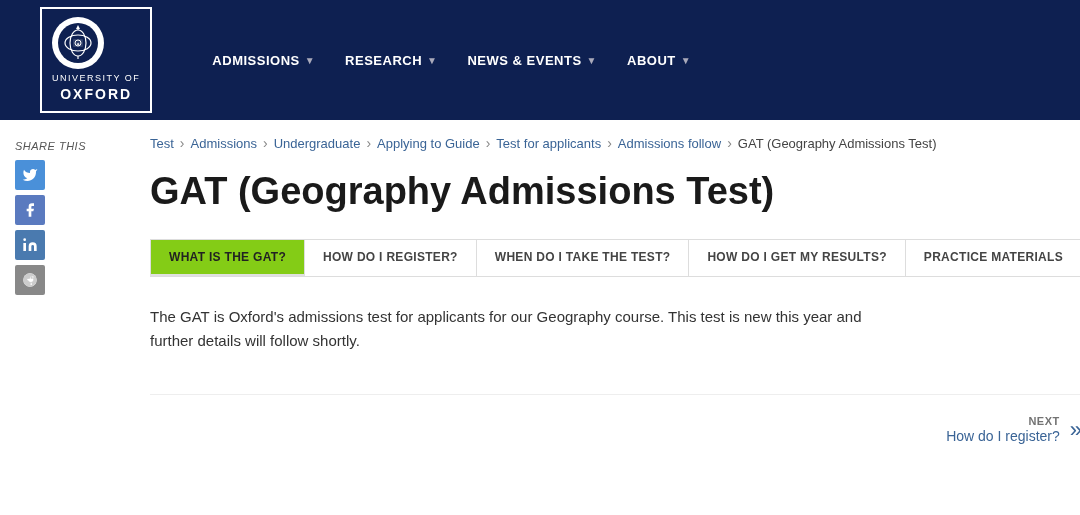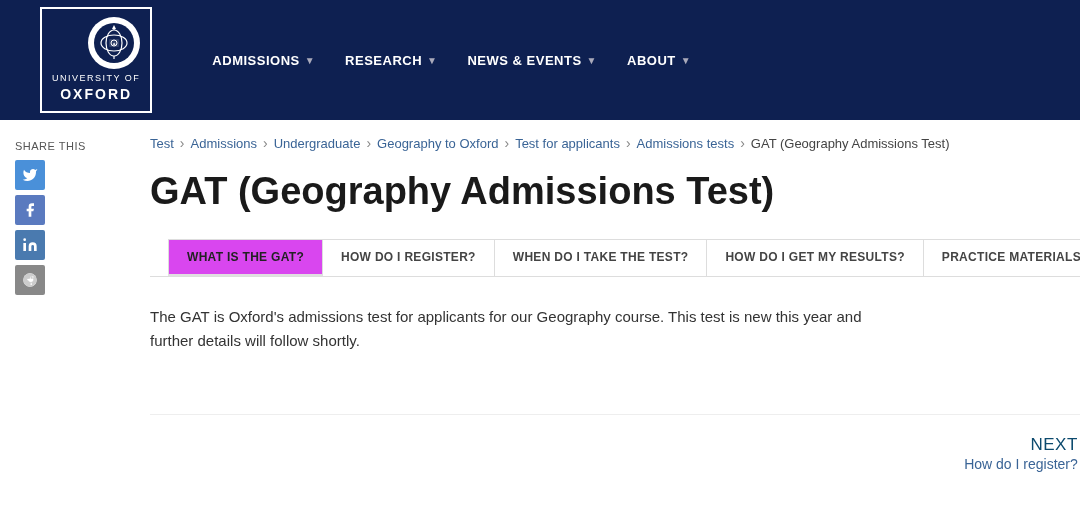--- a/index.html
+++ b/index.html
@@ -11,21 +11,21 @@
       display: flex;
       align-items: center;
       padding: 0 40px;
       height: 120px;
     }
     .logo-box {
       border: 2px solid #fff;
       padding: 8px 10px;
       display: flex;
       flex-direction: column;
-      align-items: flex-end;
+      align-items: flex-start;
       margin-right: 50px;
     }
     .logo-crest {
       width: 52px;
       height: 52px;
       background: #fff;
       border-radius: 50%;
       display: flex;
       align-items: center;
       justify-content: center;
@@ -72,20 +72,21 @@
 
     
     .content-area {
       display: flex;
       padding: 0;
     }
     .sidebar {
       width: 130px;
       padding: 20px 15px;
       flex-shrink: 0;
+      font-style: italic;
     }
     .share-label {
       font-size: 11px;
       color: #555;
       letter-spacing: 0.5px;
       text-transform: uppercase;
       margin-bottom: 8px;
     }
     .social-icon {
       width: 30px;
@@ -155,53 +156,52 @@
       letter-spacing: 0.3px;
       text-transform: uppercase;
       cursor: pointer;
       border: 1px solid #ddd;
       border-bottom: none;
       color: #444;
       background: #fff;
       white-space: nowrap;
     }
     .tab.active {
-      background: #d946ef;
+      background: #84cc16;
       color: #222;
       border-bottom: 2px solid #e0e0e0;
       position: relative;
-      margin-left: 18px;
     }
     .tab + .tab { border-left: none; }
 
     
     .body-text {
       font-size: 15px;
       color: #333;
       line-height: 1.65;
       max-width: 720px;
-      margin-bottom: 60px;
+      margin-bottom: 40px;
     }
 
     
     .next-nav {
       display: flex;
       justify-content: flex-end;
       align-items: center;
       gap: 10px;
       border-top: 1px solid #eee;
       padding-top: 20px;
     }
     .next-label-wrap {
       text-align: right;
     }
     .next-label {
-      font-size: 17px;
-      font-weight: normal;
-      color: #0c4a6e;
+      font-size: 11px;
+      font-weight: bold;
+      color: #737373;
       letter-spacing: 0.5px;
       display: block;
     }
     .next-link {
       color: #3a6496;
       font-size: 14px;
       cursor: pointer;
       text-decoration: none;
     }
     .next-arrows {
@@ -285,25 +285,25 @@
 
   <main class="main-content">
 
     <nav class="breadcrumb">
       <a class="breadcrumb-link">Test</a>
       <span class="breadcrumb-sep">›</span>
       <a class="breadcrumb-link">Admissions</a>
       <span class="breadcrumb-sep">›</span>
       <a class="breadcrumb-link">Undergraduate</a>
       <span class="breadcrumb-sep">›</span>
-      <a class="breadcrumb-link">Geography to Oxford</a>
+      <a class="breadcrumb-link">Applying to Guide</a>
       <span class="breadcrumb-sep">›</span>
       <a class="breadcrumb-link">Test for applicants</a>
       <span class="breadcrumb-sep">›</span>
-      <a class="breadcrumb-link">Admissions tests</a>
+      <a class="breadcrumb-link">Admissions follow</a>
       <span class="breadcrumb-sep">›</span>
       <span class="breadcrumb-current">GAT (Geography Admissions Test)</span>
     </nav>
 
     <h1 class="page-title">GAT (Geography Admissions Test)</h1>
 
     <div class="tabs">
       <div class="tab active">WHAT IS THE GAT?</div>
       <div class="tab">HOW DO I REGISTER?</div>
       <div class="tab">WHEN DO I TAKE THE TEST?</div>

